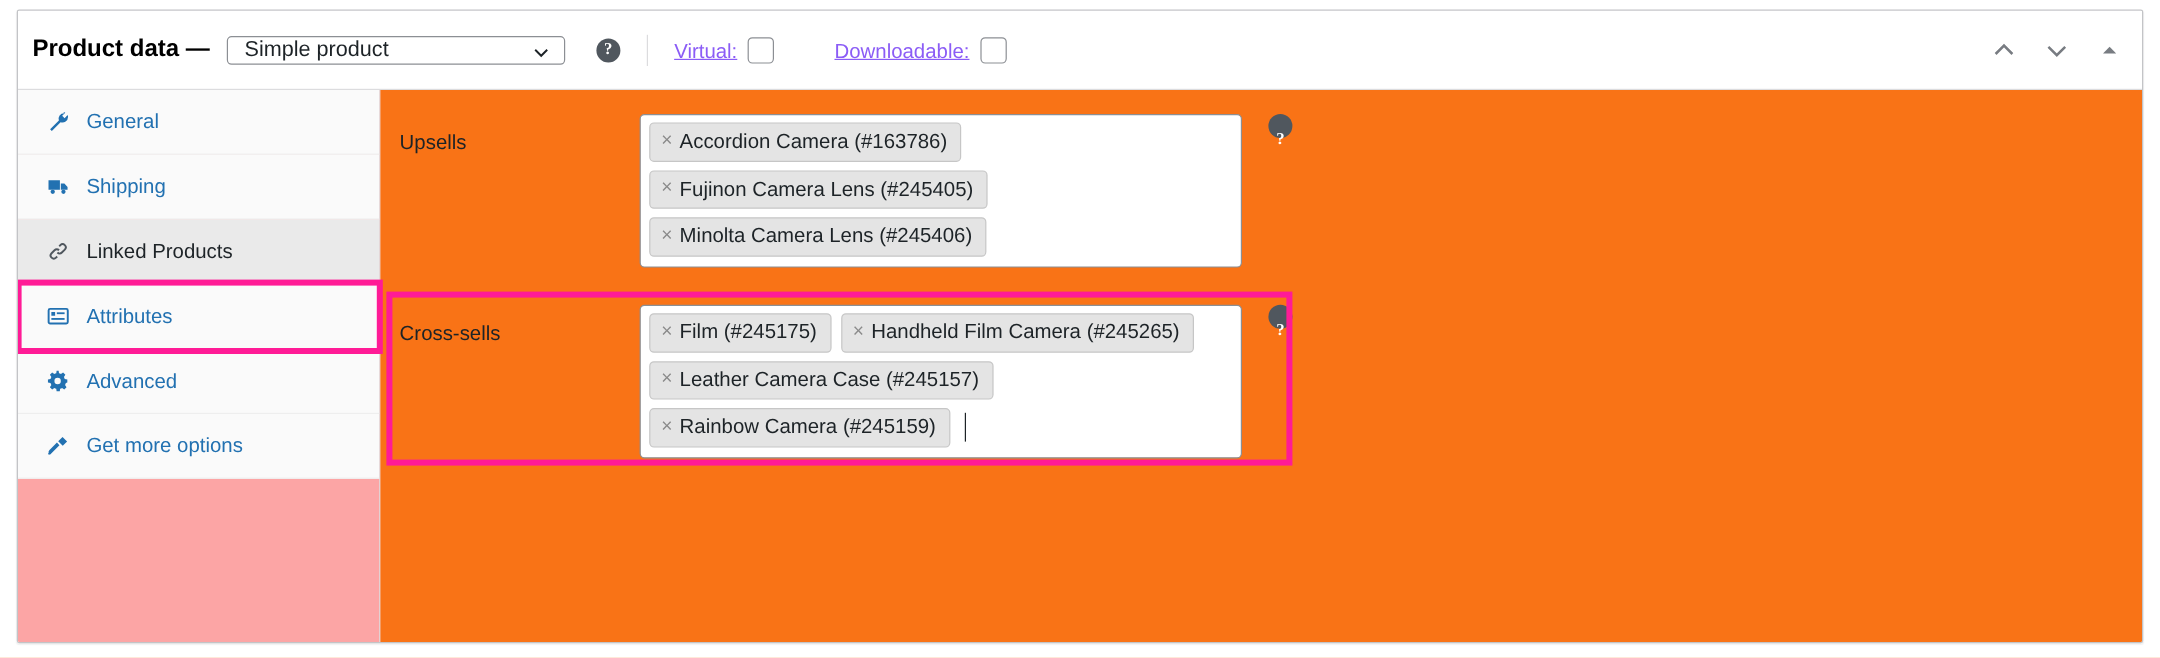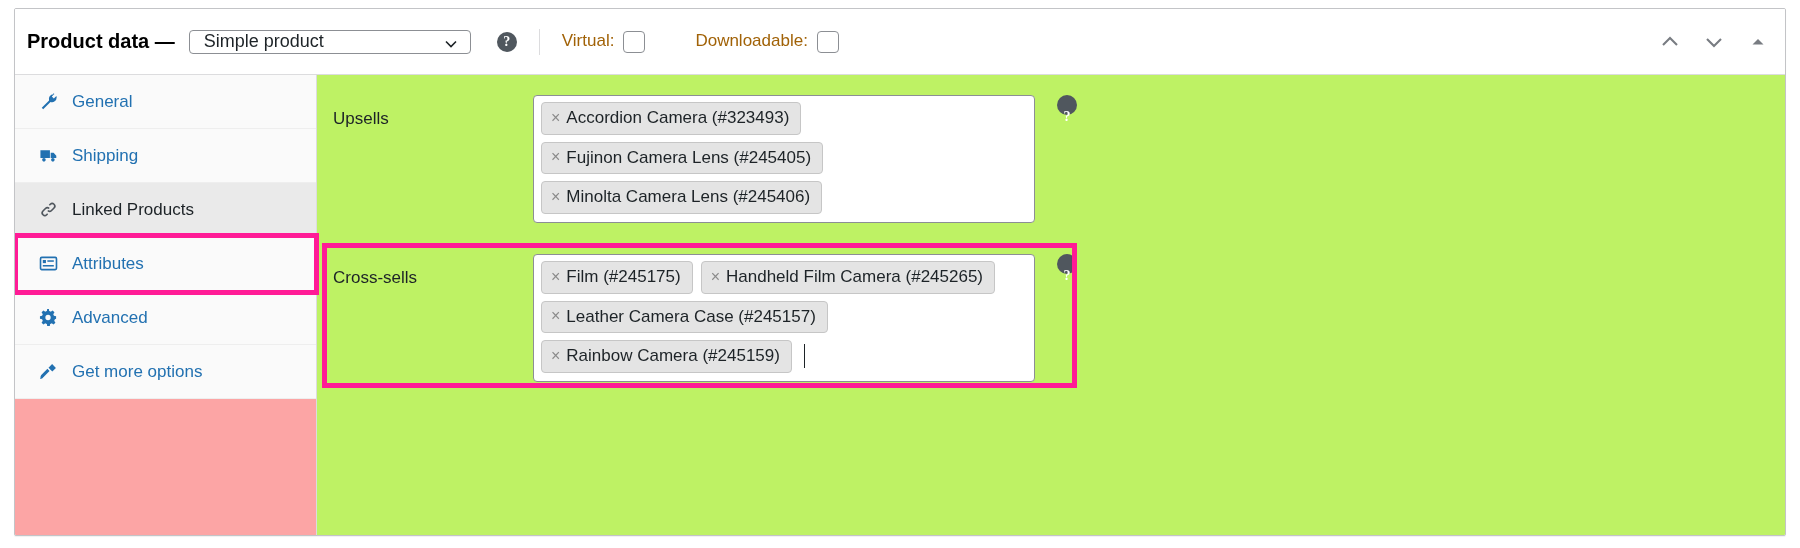--- a/index.html
+++ b/index.html
@@ -68,21 +68,21 @@
     display: inline-block;
     cursor: pointer;
     font-family: "Liberation Serif", serif;
   }
   #hdr-help { margin-left: 26px; }
   .hdr-divider {
     width: 1px; height: 26px;
     background: #dcdcde;
     margin: 0 22px;
   }
-  .chk-group { display: flex; align-items: flex-start; font-size: 17px; color: #a16207; }
+  .chk-group { display: flex; align-items: flex-end; font-size: 17px; color: #8b5cf6; text-decoration: underline; }
   .chk-group + .chk-group { margin-left: 50px; }
   .chk-label { margin-right: 9px; }
   .chk-box {
     width: 22px; height: 22px;
     border: 1px solid #8c8f94;
     border-radius: 4px;
     background: #fff;
     cursor: pointer;
     display: inline-block;
   }
@@ -133,21 +133,21 @@
   .hl-tab {
     position: absolute;
     left: -2px; top: -4px;
     width: 306px; height: 62px;
     border: 5px solid #ff1b96;
     pointer-events: none;
     z-index: 5;
   }
 
   
-  #content { flex: 1; position: relative; background: #bef264; }
+  #content { flex: 1; position: relative; background: #f97316; }
 
   .field-row {
     position: absolute;
     display: flex;
     align-items: flex-start;
   }
   .field-label {
     font-size: 17px;
     color: #1d2327;
     width: 200px;
@@ -323,21 +323,21 @@
       <div class="hl-tab" style="top:158px;"></div>
     </div>
 
     <div id="content">
 
       <div class="field-row" style="left:16px; top:20px;">
         <div class="field-label">Upsells</div>
         <div class="tokens-box">
           <span class="token">
             <span class="x">×</span>
-            <span>Accordion Camera (#323493)</span>
+            <span>Accordion Camera (#163786)</span>
           </span>
           <span class="token">
             <span class="x">×</span>
             <span>Fujinon Camera Lens (#245405)</span>
           </span>
           <span class="token">
             <span class="x">×</span>
             <span>Minolta Camera Lens (#245406)</span>
           </span>
         </div>

